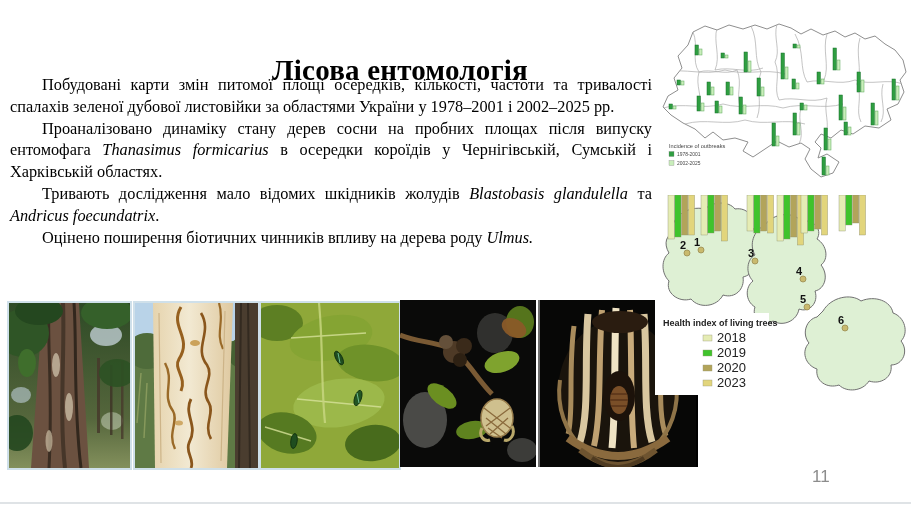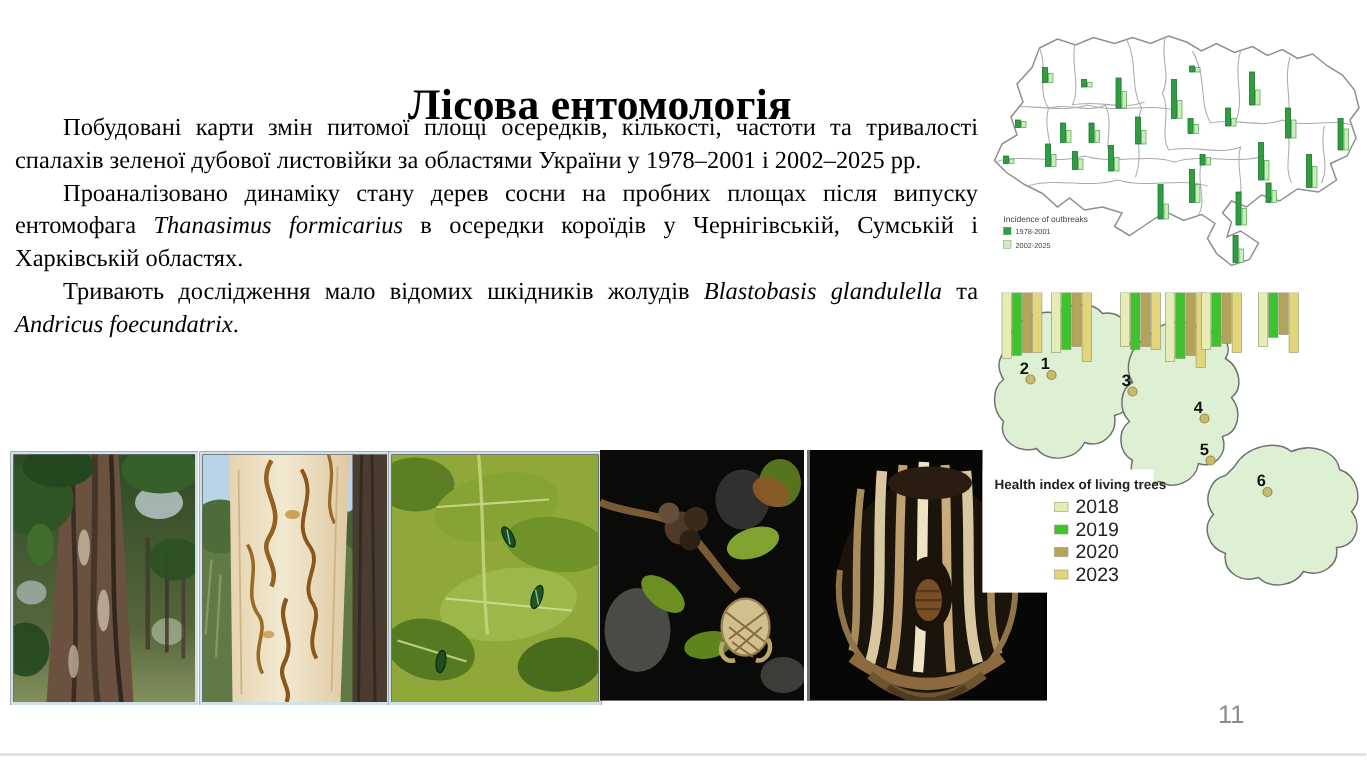--- a/index.html
+++ b/index.html
@@ -24,20 +24,21 @@
 <body>
 
 <div class="slide">
 
   <h1 class="title">Лісова ентомологія</h1>
 
   <div class="body-text">
     <p><span>Побудовані карти змін питомої площі осередків, кількості, частоти та тривалості спалахів зеленої дубової листовійки за областями України </span><span class="seg-b">у 1978–2001 і 2002–2025 рр.</span></p>
     <p><span>Проаналізовано динаміку стану дерев сосни на пробних площах після випуску ентомофага </span><span class="seg-i">Thanasimus formicarius</span><span> в осередки короїдів у Чернігівській, Сумській і Харківській областях.</span></p>
     <p><span>Тривають дослідження мало відомих шкідників жолудів </span><span class="seg-i">Blastobasis glandulella</span><span> та </span><span class="seg-i">Andricus foecundatrix</span><span>.</span></p>
+    <p><span>Оцінено поширення біотичних чинників впливу на дерева роду </span><span class="seg-i">Ulmus.</span></p>
   </div>
 
   <figure class="photo framed" style="left:7px;top:301px;width:121px;height:165px;margin:0;">
     <svg width="121" height="165" viewBox="0 0 121 165">
       <defs>
         <linearGradient id="p1bg" x1="0" y1="0" x2="0" y2="1">
           <stop offset="0" stop-color="#2e4a26"></stop>
             <stop offset="0.7" stop-color="#55663c"></stop>
             <stop offset="1" stop-color="#83905c"></stop>
         </linearGradient>

